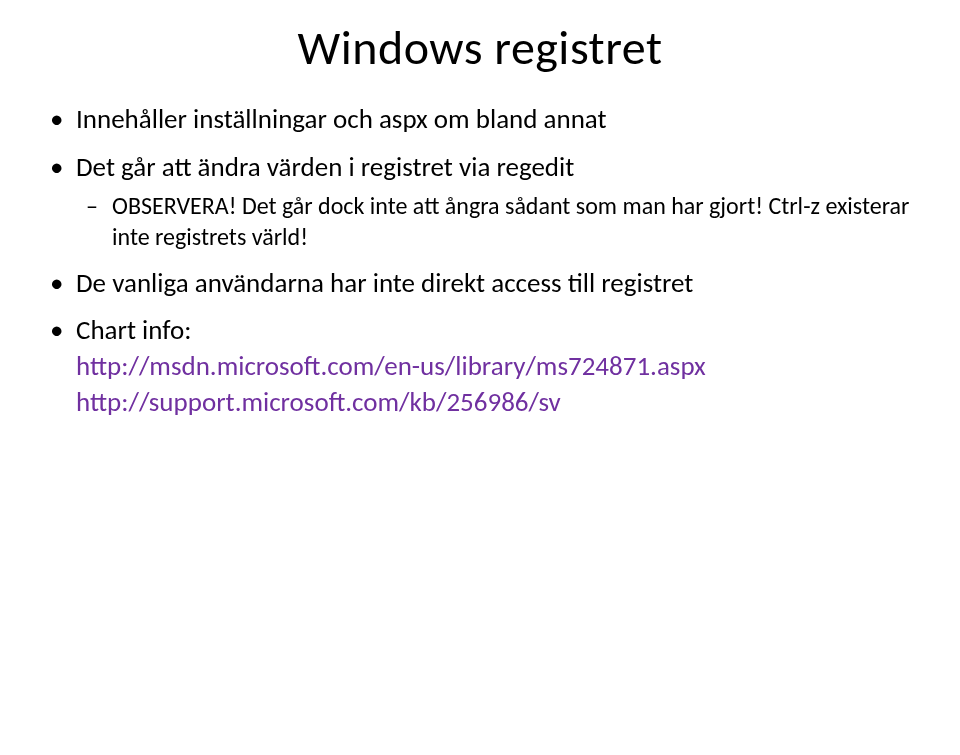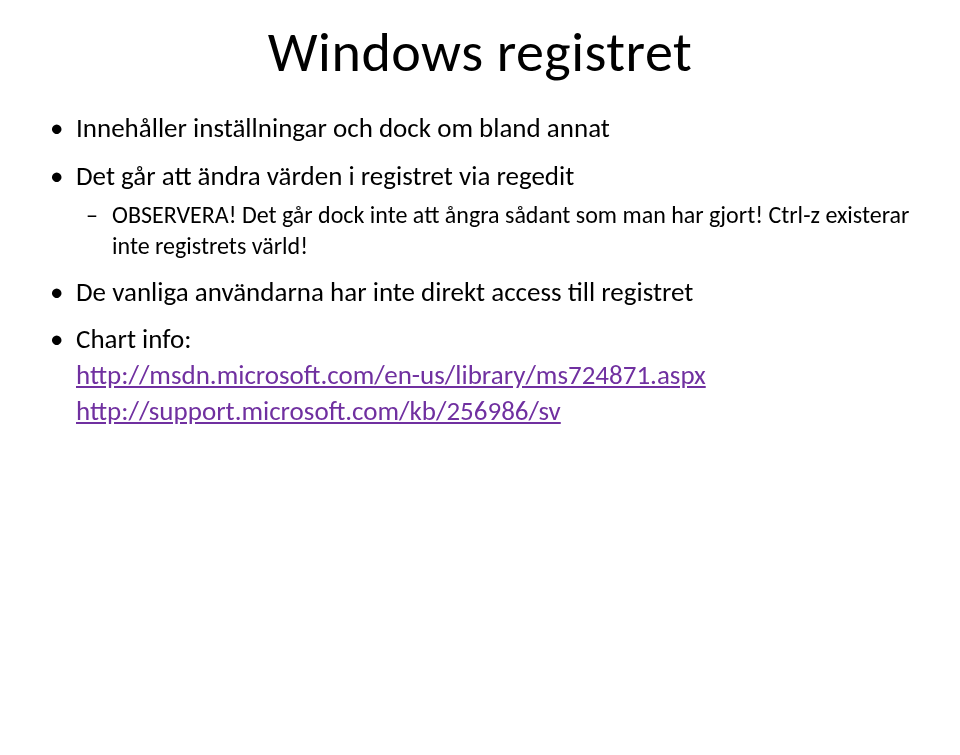--- a/index.html
+++ b/index.html
@@ -4,21 +4,21 @@
 <style>
   * { box-sizing: border-box; margin: 0; padding: 0; }
   html, body { width: 960px; height: 755px; }
   body {
     font-family: Calibri, "Segoe UI", Arial, sans-serif;
     background: #ffffff;
     color: #000000;
     padding: 18px 40px 10px 40px;
   }
   .title {
-    font-size: 56px;
+    font-size: 48px;
     font-weight: 400;
     text-align: center;
     margin-bottom: 24px;
     letter-spacing: 0.5px;
   }
   ul.top {
     list-style: none;
     padding-left: 0;
   }
   ul.top > li {
@@ -51,31 +51,31 @@
   ul.sub > li::before {
     content: "–";
     position: absolute;
     left: 10px;
     top: 0;
     font-size: 24px;
     color: #000;
   }
   .blue { color: #1155cc; }
   .purple { color: #7030a0; }
-  a { text-decoration: underline; }
+  a { }
 </style>
 </head>
 <body>
 
 <div class="title">Windows registret</div>
 
 <ul class="top">
 
   <li>
-    <span>Innehåller inställningar och dock om bland annat</span>
+    <span>Innehåller inställningar och aspx om bland annat</span>
     <ul class="sub">
     </ul>
   </li>
 
   <li>
     <span>Det går att ändra värden i registret via regedit</span>
     <ul class="sub">
       <li>OBSERVERA! Det går dock inte att ångra sådant som man har gjort! Ctrl-z existerar inte registrets värld!</li>
     </ul>
   </li>

